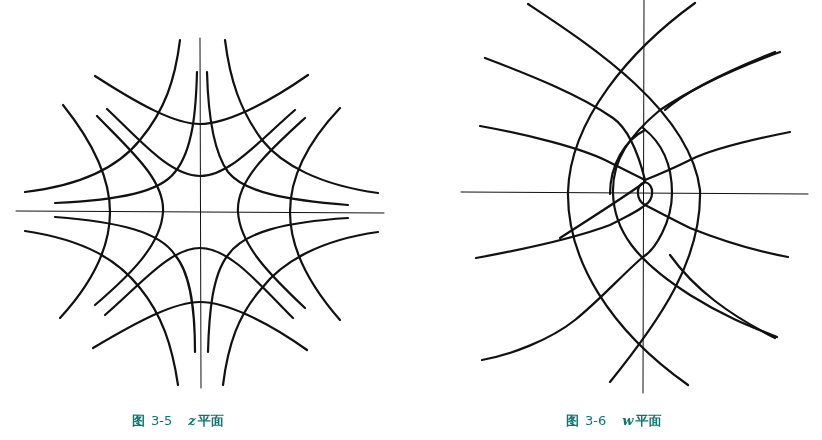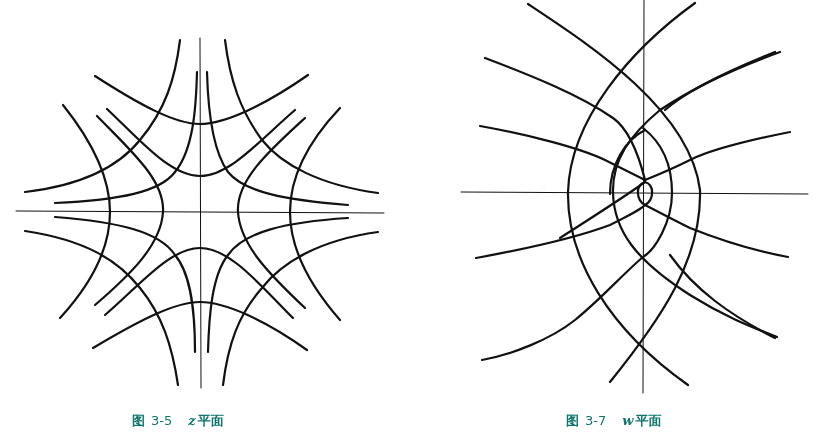--- a/index.html
+++ b/index.html
@@ -75,14 +75,14 @@
 
         <path d="M360 132 C320 140 280 150 260 160 C240 170 225 176 215 180"></path>
         <path d="M358 257 C320 250 285 238 260 228 C240 218 225 210 215 205"></path>
         <path d="M345 338 C300 315 265 290 240 255"></path>
         <path d="M345 52 C300 70 255 92 235 110"></path>
       </g>
     </g>
   </svg>
 </div>
 <div class="cap" style="left:566px;top:412px;">
-  <span>图</span><span class="num">3-7</span><span class="var">w</span><span>平面</span>
+  <span>图</span><span class="num">3-6</span><span class="var">w</span><span>平面</span>
 </div>
 
 </body></html>

